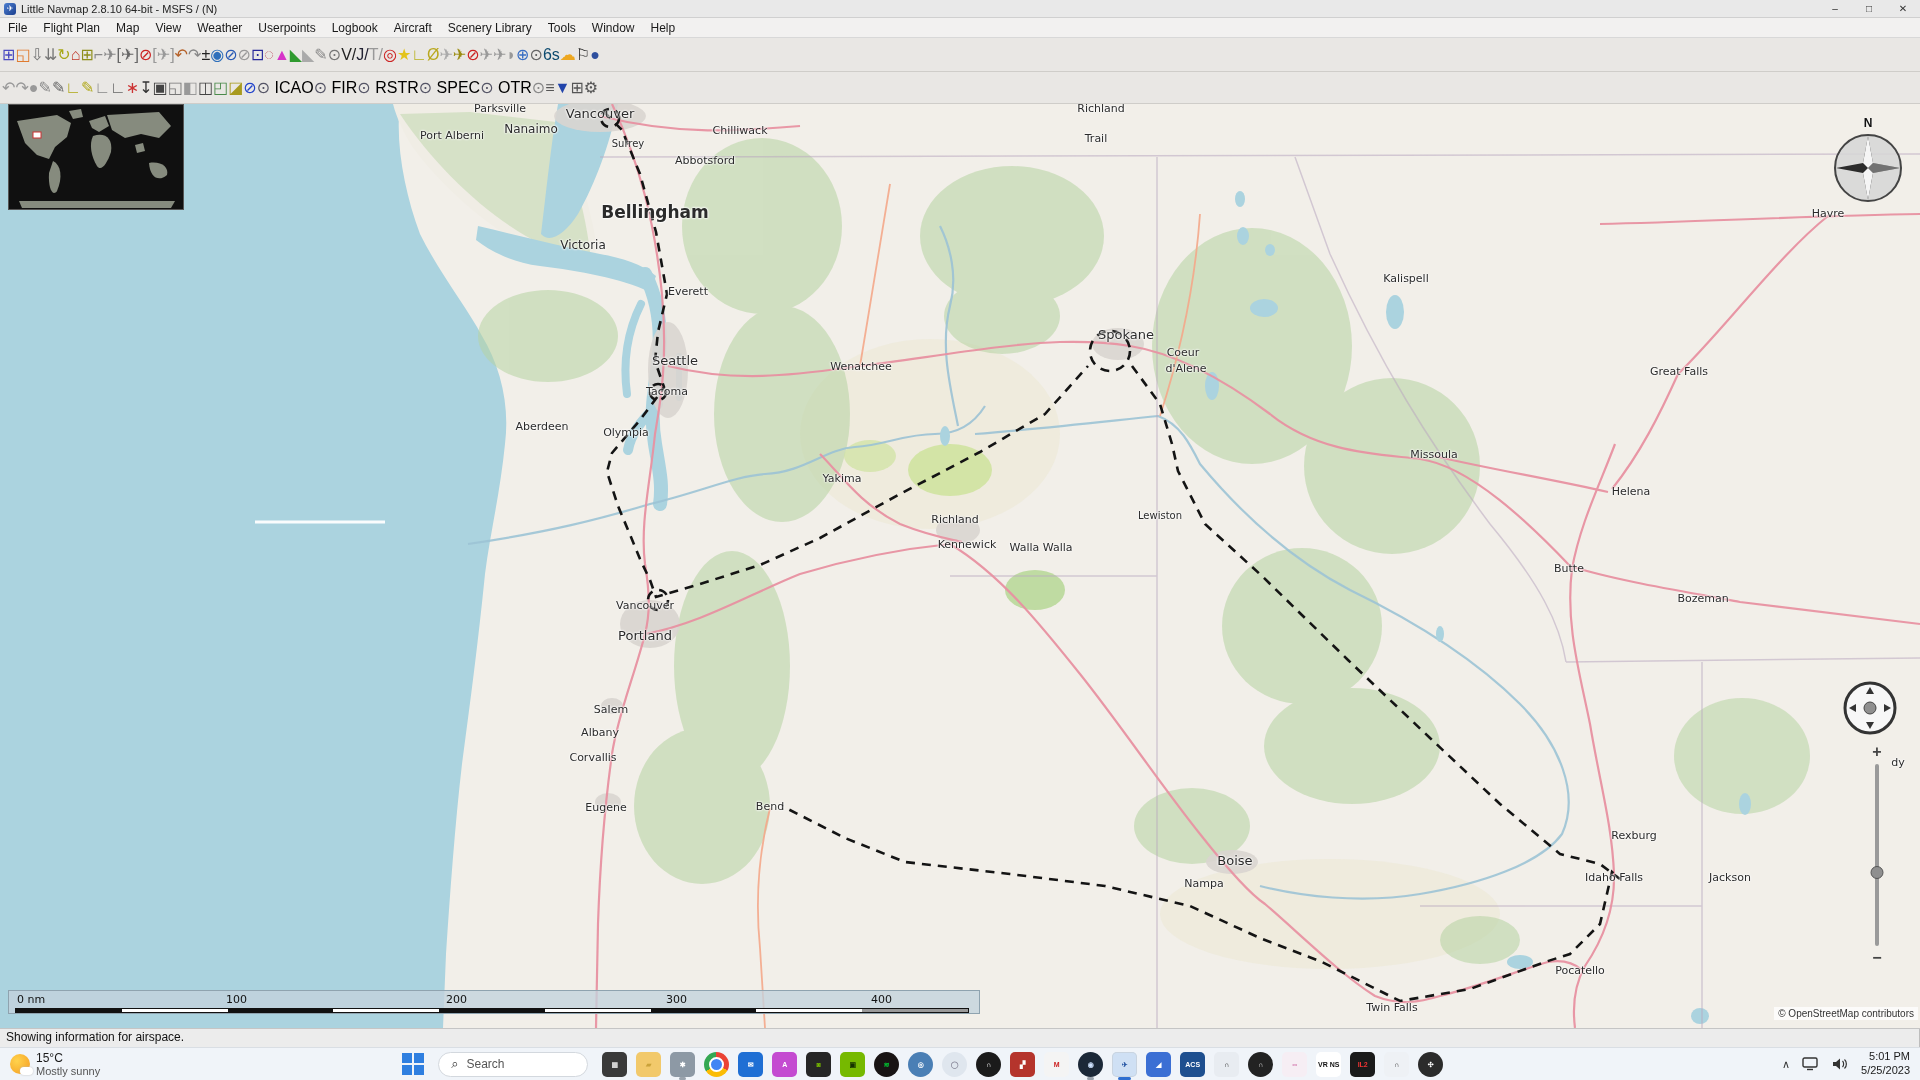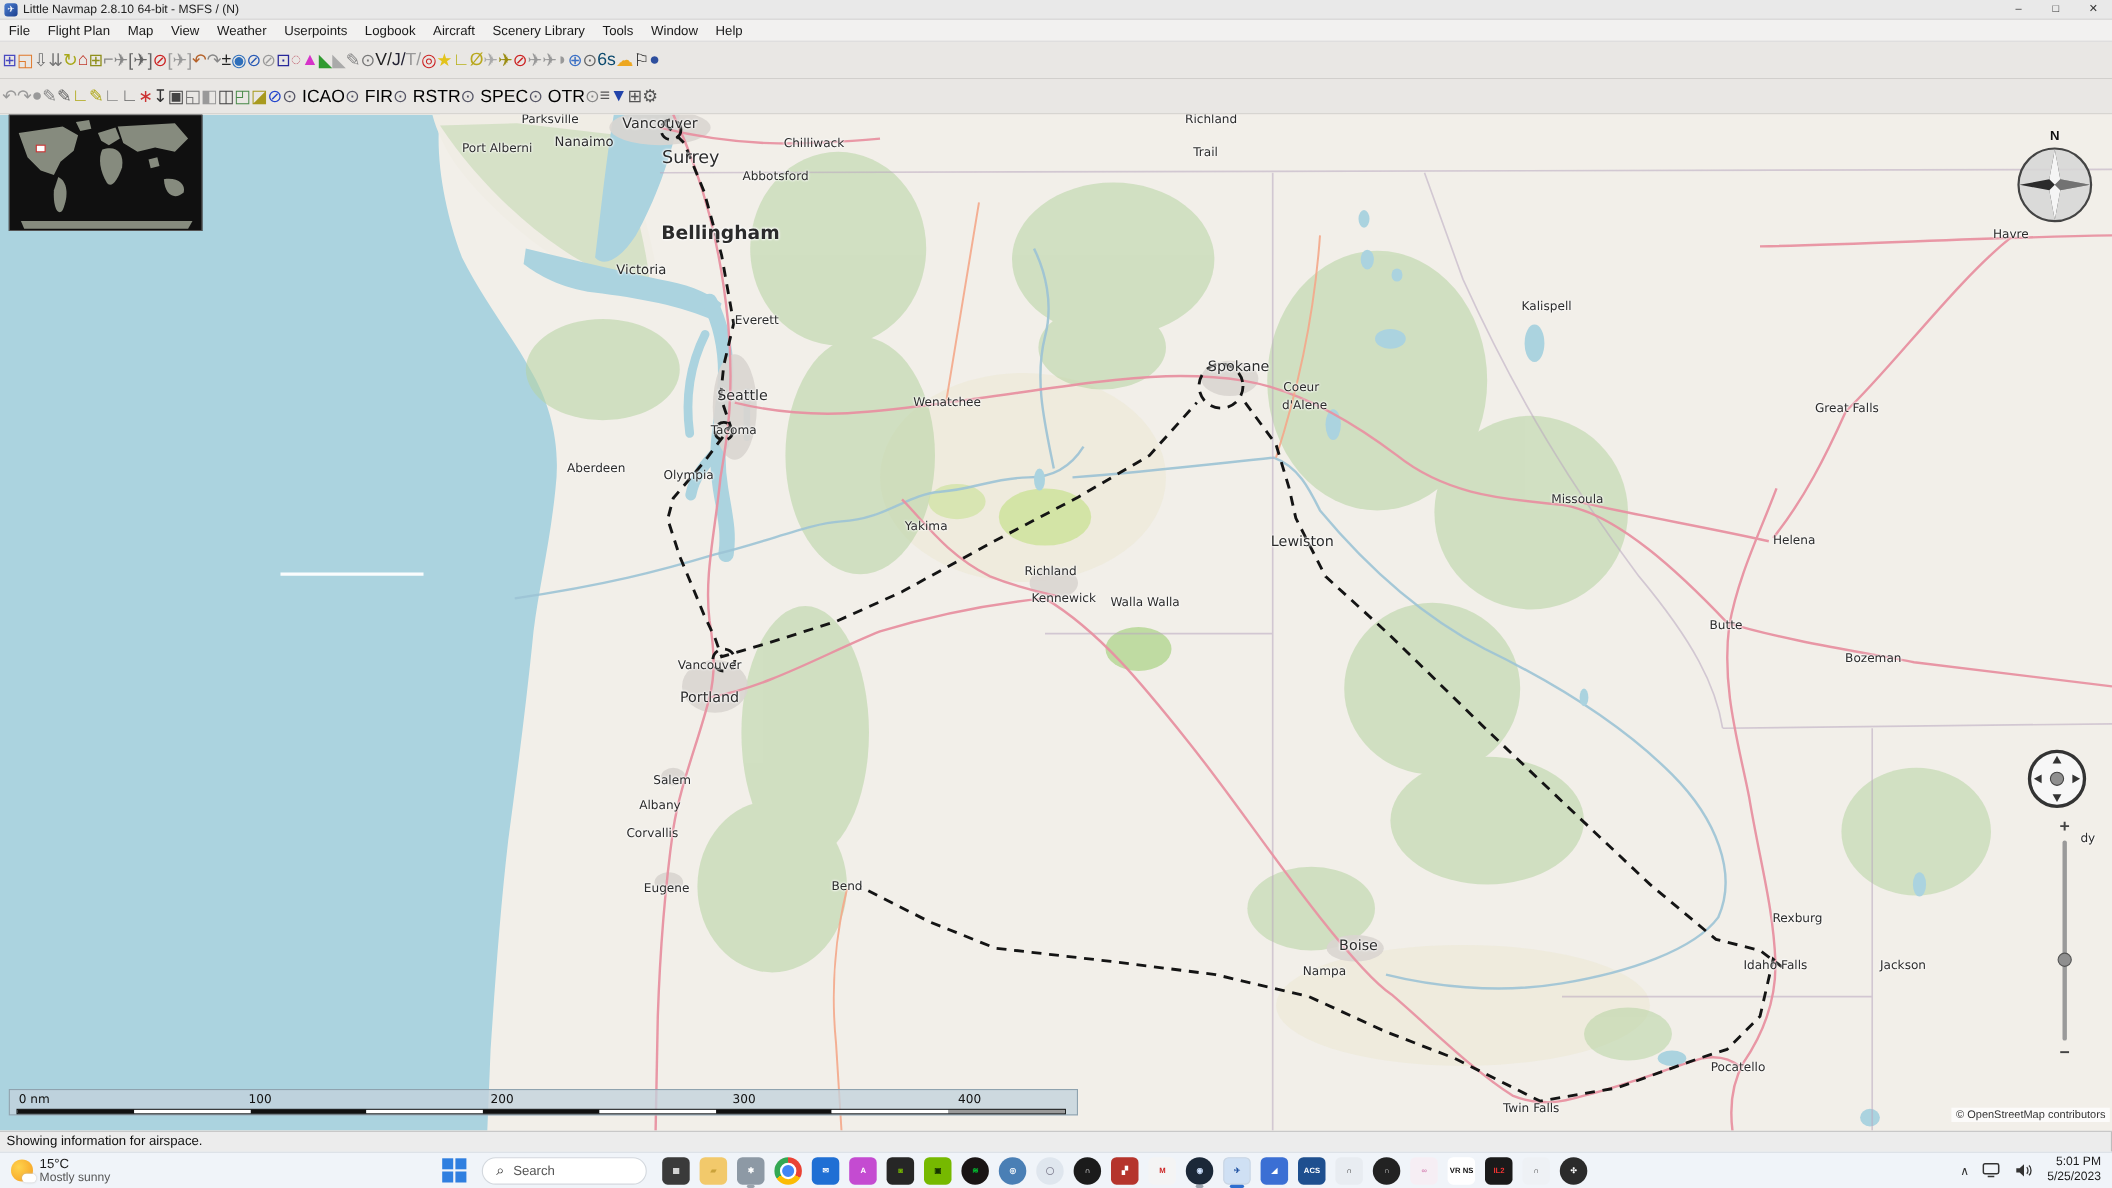--- a/index.html
+++ b/index.html
@@ -600,41 +600,41 @@
         <circle cx="1110" cy="247" r="20"></circle>
       </g>
     </svg>
 
     <div>
 
     <span class="map-label" style="left: 500px; top: 4px; font-size: 11px;">Parksville</span>
         <span class="map-label" style="left: 452px; top: 31px; font-size: 11px;">Port Alberni</span>
         <span class="map-label" style="left: 531px; top: 25px; font-size: 12px;">Nanaimo</span>
         <span class="map-label lc" style="left: 600px; top: 9px; font-size: 13px;">Vancouver</span>
-        <span class="map-label" style="left: 628px; top: 39px; font-size: 16px;">Surrey</span>
+        <span class="map-label" style="left: 628px; top: 39px; font-size: 10px;">Surrey</span>
         <span class="map-label" style="left: 740px; top: 26px; font-size: 11px;">Chilliwack</span>
         <span class="map-label" style="left: 705px; top: 56px; font-size: 11px;">Abbotsford</span>
         <span class="map-label" style="left: 655px; top: 108px; font-size: 17px; font-weight: bold;">Bellingham</span>
         <span class="map-label" style="left: 583px; top: 141px; font-size: 12px;">Victoria</span>
         <span class="map-label" style="left: 688px; top: 187px; font-size: 11px;">Everett</span>
         <span class="map-label lc" style="left: 675px; top: 256px; font-size: 13px;">Seattle</span>
         <span class="map-label" style="left: 667px; top: 287px; font-size: 11px;">Tacoma</span>
         <span class="map-label" style="left: 626px; top: 328px; font-size: 11px;">Olympia</span>
         <span class="map-label" style="left: 542px; top: 322px; font-size: 11px;">Aberdeen</span>
         <span class="map-label" style="left: 861px; top: 262px; font-size: 11px;">Wenatchee</span>
         <span class="map-label" style="left: 842px; top: 374px; font-size: 11px;">Yakima</span>
         <span class="map-label" style="left: 955px; top: 415px; font-size: 11px;">Richland</span>
         <span class="map-label" style="left: 967px; top: 440px; font-size: 11px;">Kennewick</span>
         <span class="map-label" style="left: 1041px; top: 443px; font-size: 11px;">Walla Walla</span>
         <span class="map-label" style="left: 1101px; top: 4px; font-size: 11px;">Richland</span>
         <span class="map-label" style="left: 1096px; top: 34px; font-size: 11px;">Trail</span>
         <span class="map-label lc" style="left: 1126px; top: 230px; font-size: 13px;">Spokane</span>
         <span class="map-label" style="left: 1183px; top: 248px; font-size: 11px;">Coeur</span>
         <span class="map-label" style="left: 1186px; top: 264px; font-size: 11px;">d'Alene</span>
-        <span class="map-label" style="left: 1160px; top: 389px; font-size: 13px; margin-left: 24px;">Lewiston</span>
+        <span class="map-label" style="left: 1160px; top: 411px; font-size: 10px;">Lewiston</span>
         <span class="map-label" style="left: 1406px; top: 174px; font-size: 11px;">Kalispell</span>
         <span class="map-label" style="left: 1434px; top: 350px; font-size: 11px;">Missoula</span>
         <span class="map-label" style="left: 1611px; top: 387px; font-size: 11px; padding-left: 40px;">Helena</span>
         <span class="map-label" style="left: 1679px; top: 267px; font-size: 11px;">Great Falls</span>
         <span class="map-label" style="left: 1828px; top: 109px; font-size: 11px;">Havre</span>
         <span class="map-label" style="left: 1569px; top: 464px; font-size: 11px;">Butte</span>
         <span class="map-label" style="left: 1703px; top: 494px; font-size: 11px;">Bozeman</span>
         <span class="map-label" style="left: 645px; top: 501px; font-size: 11px;">Vancouver</span>
         <span class="map-label lc" style="left: 645px; top: 531px; font-size: 13px;">Portland</span>
         <span class="map-label" style="left: 611px; top: 605px; font-size: 11px;">Salem</span>

